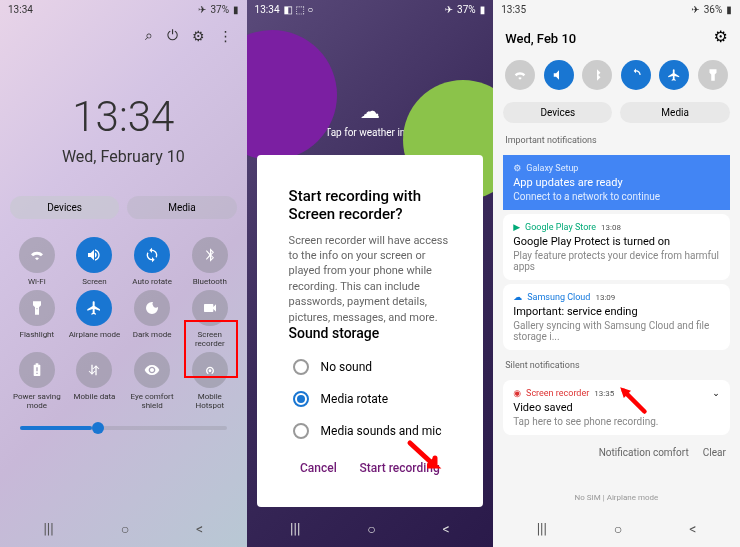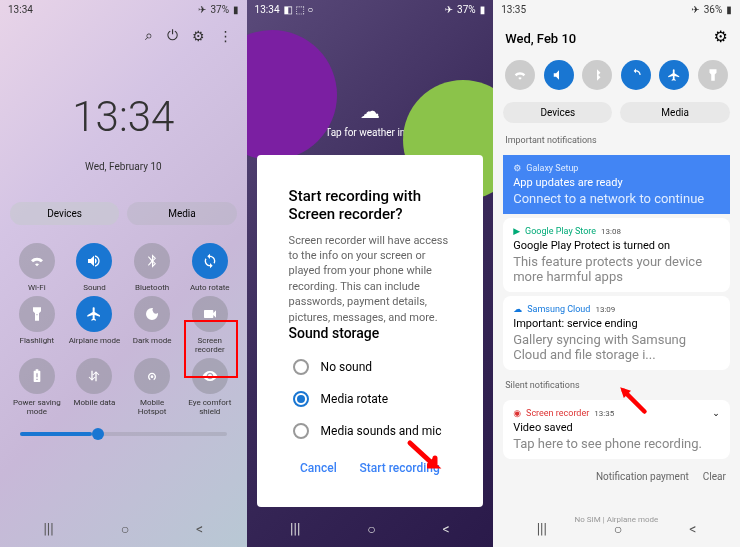--- a/index.html
+++ b/index.html
@@ -11,21 +11,21 @@
 .statusbar{display:flex;justify-content:space-between;align-items:center;padding:4px 8px;font-size:10px}
 .statusbar-left{display:flex;gap:4px;align-items:center}
 .statusbar-right{display:flex;gap:4px;align-items:center}
 .phone1 .statusbar{color:#333}
 .phone2 .statusbar{color:#fff}
 .phone3 .statusbar{color:#333}
 .topicons{display:flex;justify-content:flex-end;gap:14px;padding:8px 14px;align-items:center}
 .topicons span{font-size:14px;color:#333}
 .clock{text-align:center;margin-top:40px;color:#333}
 .clock-time{font-size:42px;font-weight:300}
-.clock-date{font-size:10px;margin-top:20px}
+.clock-date{font-size:16px;margin-top:6px}
 .tabs{display:flex;margin:30px 10px 10px;gap:8px}
 .tab{flex:1;text-align:center;padding:6px;font-size:10px;border-radius:14px;background:rgba(180,180,190,0.4)}
 .tab.active{background:rgba(200,200,210,0.7)}
 .qs-grid{display:grid;grid-template-columns:repeat(4,1fr);gap:4px;padding:8px 10px}
 .qs-item{display:flex;flex-direction:column;align-items:center;gap:4px}
 .qs-circle{width:36px;height:36px;border-radius:50%;display:flex;align-items:center;justify-content:center;background:rgba(140,140,150,0.5)}
 .qs-circle.active{background:#1976d2}
 .qs-circle svg{width:16px;height:16px;fill:#fff}
 .qs-label{font-size:8px;color:#333;text-align:center}
 .slider{margin:8px 20px;height:4px;background:rgba(140,140,150,0.3);border-radius:2px;position:relative}
@@ -40,37 +40,37 @@
 .dialog{position:absolute;bottom:40px;left:10px;right:10px;background:#fff;border-radius:4px;padding:32px}
 .dialog-title{font-size:15px;font-weight:500;margin-bottom:10px}
 .dialog-body{font-size:11px;color:#666;line-height:1.4;margin-bottom:0}
 .dialog-section{font-size:14px;font-weight:500;margin-bottom:10px}
 .radio-item{display:flex;align-items:center;gap:12px;padding:8px 4px}
 .radio{width:16px;height:16px;border:2px solid #999;border-radius:50%;position:relative}
 .radio.checked{border-color:#1976d2}
 .radio.checked::after{content:'';position:absolute;top:2px;left:2px;width:8px;height:8px;background:#1976d2;border-radius:50%}
 .radio-label{font-size:12px}
 .dialog-actions{display:flex;justify-content:space-around;margin-top:14px}
-.dialog-btn{color:#3b82f6;font-size:12px;font-weight:500}
+.dialog-btn{color:#701a75;font-size:12px;font-weight:500}
 .arrow{position:absolute;pointer-events:none}
 .notif-header{display:flex;justify-content:space-between;align-items:flex-end;padding:8px 12px}
 .notif-date{font-size:13px;font-weight:500}
 .qs-row{display:flex;gap:8px;padding:6px 12px;justify-content:space-between}
 .qs-small{width:30px;height:30px;border-radius:50%;background:#ccc;display:flex;align-items:center;justify-content:center}
 .qs-small.active{background:#1976d2}
 .qs-small svg{width:14px;height:14px;fill:#fff}
 .notif-tabs{display:flex;margin:6px 10px;gap:8px}
 .notif-tab{flex:1;text-align:center;padding:5px;font-size:10px;border-radius:12px;background:#e8e8e8}
 .section-header{font-size:9px;color:#666;padding:6px 12px}
 .notif-card{margin:4px 10px;padding:8px 10px;border-radius:8px;background:#fff}
 .notif-card.blue{background:#4285f4;color:#fff;border-radius:0}
 .notif-card .app-row{display:flex;align-items:center;gap:5px;font-size:9px;margin-bottom:3px}
 .notif-card.blue .app-row{color:#e0ecff}
 .notif-card .title{font-size:11px;margin-bottom:2px}
-.notif-card .body{font-size:13px;color:#888}
+.notif-card .body{font-size:10px;color:#888}
 .notif-card.blue .body{color:#e0ecff}
 .notif-time{font-size:8px;opacity:0.7}
 .notif-footer{display:flex;justify-content:flex-end;gap:14px;padding:8px 14px;font-size:10px;color:#666}
 .status-footer{text-align:center;font-size:8px;color:#999;padding:3px}
 .ball{position:absolute;border-radius:50%}
 </style>
 </head>
 <body>
 
 <div class="phone phone1">
@@ -106,49 +106,49 @@
           </svg>
         </div>
         <div class="qs-label">Wi-Fi</div>
       </div>
     <div class="qs-item">
         <div class="qs-circle active">
           <svg viewBox="0 0 24 24">
             <path d="M3 9v6h4l5 5V4L7 9H3zm13 3c0-1.8-1-3.3-2.5-4v8c1.5-.7 2.5-2.2 2.5-4zm-2.5-8.5v2c3 .8 5 3.5 5 6.5s-2 5.7-5 6.5v2c4-.8 7-4.3 7-8.5s-3-7.7-7-8.5z"></path>
           </svg>
         </div>
-        <div class="qs-label">Sound</div>
+        <div class="qs-label">Screen</div>
+      </div>
+    <div class="qs-item">
+        <div class="qs-circle active">
+          <svg viewBox="0 0 24 24">
+            <path d="M12 4V1L8 5l4 4V6c3.3 0 6 2.7 6 6 0 1-.3 2-.7 2.8l1.5 1.5C19.5 15 20 13.6 20 12c0-4.4-3.6-8-8-8zm0 14c-3.3 0-6-2.7-6-6 0-1 .3-2 .7-2.8L5.2 7.7C4.5 9 4 10.4 4 12c0 4.4 3.6 8 8 8v3l4-4-4-4z"></path>
+          </svg>
+        </div>
+        <div class="qs-label">Auto rotate</div>
       </div>
     <div class="qs-item">
         <div class="qs-circle">
           <svg viewBox="0 0 24 24">
             <path d="M12 2v8L7 5l-1 1 5 6-5 6 1 1 5-5v8l6-6-4-4 4-4zm2 4l2 2-2 2zm0 8l2 2-2 2z"></path>
           </svg>
         </div>
         <div class="qs-label">Bluetooth</div>
       </div>
     <div class="qs-item">
+        <div class="qs-circle">
+          <svg viewBox="0 0 24 24">
+            <path d="M6 2v6l3 3v11h6V11l3-3V2zm6 10c.6 0 1 .4 1 1s-.4 1-1 1-1-.4-1-1 .4-1 1-1z"></path>
+          </svg>
+        </div>
+        <div class="qs-label">Flashlight</div>
+      </div>
+    <div class="qs-item">
         <div class="qs-circle active">
           <svg viewBox="0 0 24 24">
-            <path d="M12 4V1L8 5l4 4V6c3.3 0 6 2.7 6 6 0 1-.3 2-.7 2.8l1.5 1.5C19.5 15 20 13.6 20 12c0-4.4-3.6-8-8-8zm0 14c-3.3 0-6-2.7-6-6 0-1 .3-2 .7-2.8L5.2 7.7C4.5 9 4 10.4 4 12c0 4.4 3.6 8 8 8v3l4-4-4-4z"></path>
-          </svg>
-        </div>
-        <div class="qs-label">Auto rotate</div>
-      </div>
-    <div class="qs-item">
-        <div class="qs-circle">
-          <svg viewBox="0 0 24 24">
-            <path d="M6 2v6l3 3v11h6V11l3-3V2zm6 10c.6 0 1 .4 1 1s-.4 1-1 1-1-.4-1-1 .4-1 1-1z"></path>
-          </svg>
-        </div>
-        <div class="qs-label">Flashlight</div>
-      </div>
-    <div class="qs-item">
-        <div class="qs-circle active">
-          <svg viewBox="0 0 24 24">
             <path d="M21 16v-2l-8-5V3.5c0-.8-.7-1.5-1.5-1.5S10 2.7 10 3.5V9l-8 5v2l8-2.5V19l-2 1.5V22l3.5-1 3.5 1v-1.5L13 19v-5.5z"></path>
           </svg>
         </div>
         <div class="qs-label">Airplane mode</div>
       </div>
     <div class="qs-item">
         <div class="qs-circle">
           <svg viewBox="0 0 24 24">
             <path d="M12 3a9 9 0 109 9c0-.5 0-1-.1-1.4A5.5 5.5 0 0113.4 3 9 9 0 0012 3z"></path>
           </svg>
@@ -175,32 +175,32 @@
         <div class="qs-circle">
           <svg viewBox="0 0 24 24">
             <path d="M8 4v12l-3-3-1 1 5 5 5-5-1-1-3 3V4zm8 16V8l3 3 1-1-5-5-5 5 1 1 3-3v12z"></path>
           </svg>
         </div>
         <div class="qs-label">Mobile data</div>
       </div>
     <div class="qs-item">
         <div class="qs-circle">
           <svg viewBox="0 0 24 24">
+            <path d="M12 4.5C7 4.5 2.7 7.6 1 12c1.7 4.4 6 7.5 11 7.5s9.3-3.1 11-7.5c-1.7-4.4-6-7.5-11-7.5zm0 12.5c-2.8 0-5-2.2-5-5s2.2-5 5-5 5 2.2 5 5-2.2 5-5 5zm0-8c-1.7 0-3 1.3-3 3s1.3 3 3 3 3-1.3 3-3-1.3-3-3-3z"></path>
+          </svg>
+        </div>
+        <div class="qs-label">Eye comfort shield</div>
+      </div>
+    <div class="qs-item">
+        <div class="qs-circle">
+          <svg viewBox="0 0 24 24">
             <path d="M12 11c-1.1 0-2 .9-2 2s.9 2 2 2 2-.9 2-2-.9-2-2-2zm6 2c0-3.3-2.7-6-6-6s-6 2.7-6 6c0 2.2 1.2 4.2 3 5.2l1-1.7c-1.2-.7-2-2-2-3.5 0-2.2 1.8-4 4-4s4 1.8 4 4c0 1.5-.8 2.8-2 3.5l1 1.7c1.8-1 3-3 3-5.2z"></path>
           </svg>
         </div>
         <div class="qs-label">Mobile Hotspot</div>
-      </div>
-    <div class="qs-item">
-        <div class="qs-circle">
-          <svg viewBox="0 0 24 24">
-            <path d="M12 4.5C7 4.5 2.7 7.6 1 12c1.7 4.4 6 7.5 11 7.5s9.3-3.1 11-7.5c-1.7-4.4-6-7.5-11-7.5zm0 12.5c-2.8 0-5-2.2-5-5s2.2-5 5-5 5 2.2 5 5-2.2 5-5 5zm0-8c-1.7 0-3 1.3-3 3s1.3 3 3 3 3-1.3 3-3-1.3-3-3-3z"></path>
-          </svg>
-        </div>
-        <div class="qs-label">Eye comfort shield</div>
       </div>
   </div>
   <div class="slider">
       <div class="slider-fill"></div>
       <div class="slider-thumb"></div>
     </div>
   <div class="navbar">
     <span>|||</span>
     <span>○</span>
     <span>&lt;</span>
@@ -318,21 +318,21 @@
     <div class="title">App updates are ready</div>
     <div class="body">Connect to a network to continue</div>
   </div>
   <div class="notif-card">
     <div class="app-row">
         <span style="color:#0a7">▶</span>
         <span style="color:#0a7">Google Play Store</span>
         <span class="notif-time">13:08</span>
       </div>
     <div class="title">Google Play Protect is turned on</div>
-    <div class="body">This feature protects your device more harmful apps</div>
+    <div class="body">Play feature protects your device from harmful apps</div>
   </div>
   <div class="notif-card">
     <div class="app-row">
         <span style="color:#17d">☁</span>
         <span style="color:#17d">Samsung Cloud</span>
         <span class="notif-time">13:09</span>
       </div>
     <div class="title">Important: service ending</div>
     <div class="body">Gallery syncing with Samsung Cloud and file storage i...</div>
   </div>
@@ -341,24 +341,24 @@
     <div class="app-row">
         <span style="color:#d33">◉</span>
         <span style="color:#d33">Screen recorder</span>
         <span class="notif-time">13:35</span>
         <span style="margin-left:auto">⌄</span>
       </div>
     <div class="title">Video saved</div>
     <div class="body">Tap here to see phone recording.</div>
   </div>
   <div class="notif-footer">
-    <span>Notification payment</span>
+    <span>Notification comfort</span>
     <span>Clear</span>
   </div>
-  <div style="position:absolute;bottom:20px;width:100%">
+  <div style="position:absolute;bottom:42px;width:100%">
     <div class="status-footer">No SIM | Airplane mode</div>
   </div>
   <div class="navbar">
     <span>|||</span>
     <span>○</span>
     <span>&lt;</span>
   </div>
   <svg class="arrow" style="top:380px;left:120px;width:36px;height:36px" viewBox="0 0 40 40">
       <path d="M35 35 L12 12" stroke="red" stroke-width="5" stroke-linecap="round"></path>
       <polygon points="8,8 20,12 12,20" fill="red"></polygon>

